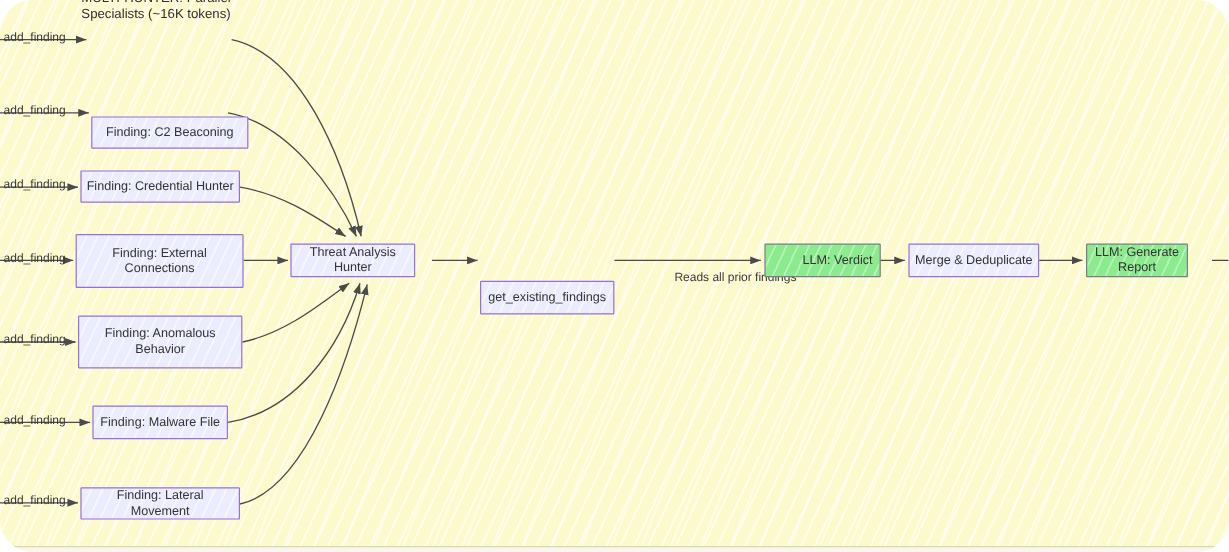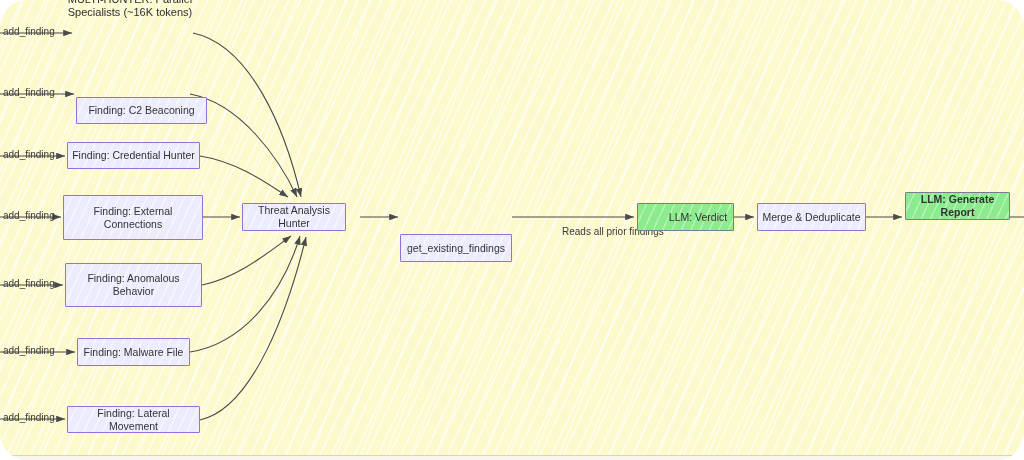--- a/index.html
+++ b/index.html
@@ -108,16 +108,16 @@
   <div class="node" style="left:67px;top:142px;width:133px;height:27px;">Finding: Credential Hunter</div>
   <div class="node" style="left:63px;top:195px;width:140px;height:45px;">Finding: External Connections</div>
   <div class="node" style="left:65px;top:263px;width:137px;height:44px;">Finding: Anomalous Behavior</div>
   <div class="node" style="left:77px;top:338px;width:113px;height:28px;">Finding: Malware File</div>
   <div class="node" style="left:67px;top:406px;width:133px;height:27px;">Finding: Lateral Movement</div>
 
   <div class="node" style="left:242px;top:203px;width:104px;height:28px;">Threat Analysis Hunter</div>
   <div class="node" style="left:400px;top:203px;width:112px;height:28px;margin-top:31px;">get_existing_findings</div>
   <div class="node green" style="left:637px;top:203px;width:97px;height:28px;padding-left:29px;">LLM: Verdict</div>
   <div class="node" style="left:757px;top:203px;width:109px;height:28px;text-align:right;">Merge &amp; Deduplicate</div>
-  <div class="node green" style="left:905px;top:192px;width:105px;height:28px;font-weight:bold;">LLM: Generate Report</div>
+  <div class="node green" style="left:905px;top:203px;width:85px;height:28px;">LLM: Generate Report</div>
 
   <div id="canvas-bottom-edge"></div>
 </div>
 
 </body></html>

